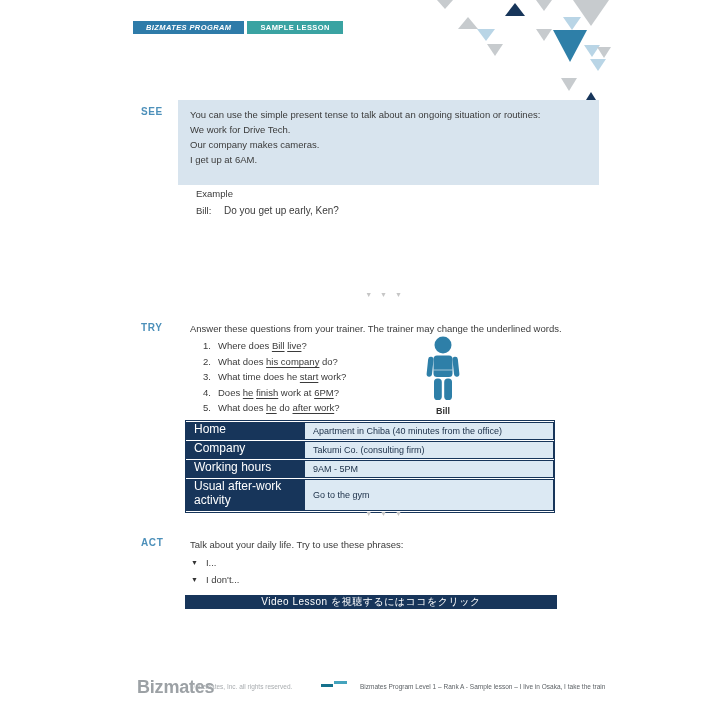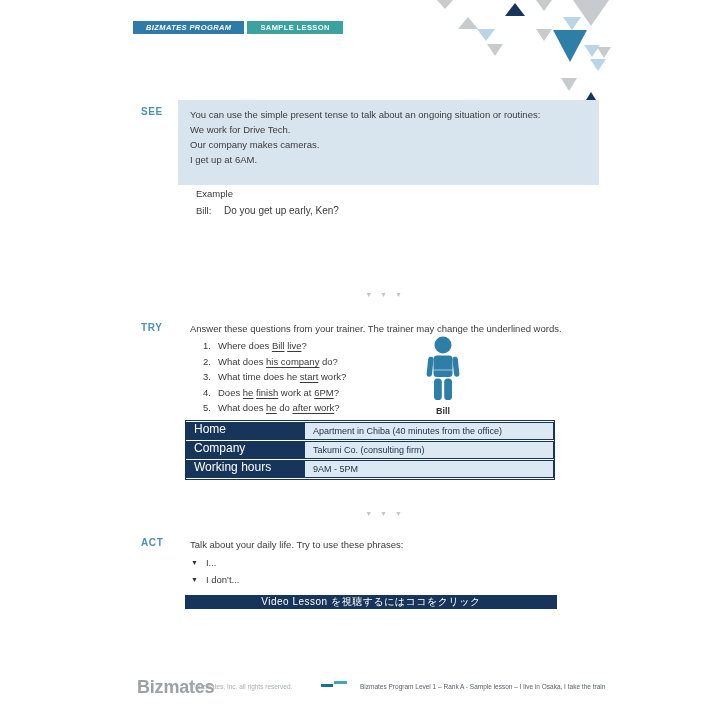--- a/index.html
+++ b/index.html
@@ -180,20 +180,24 @@
             <td>Apartment in Chiba (40 minutes from the office)</td>
           </tr>
           <tr>
             <th>Company</th>
             <td>Takumi Co. (consulting firm)</td>
           </tr>
           <tr>
             <th>Working hours</th>
             <td>9AM - 5PM</td>
           </tr>
+          <tr>
+            <th>Usual after-work activity</th>
+            <td>Go to the gym</td>
+          </tr>
         </tbody>
     </table>
   </div>
 
   <div class="divider divider2">▼ ▼ ▼</div>
 
   <div class="sec-label" style="top:537px">ACT</div>
   <div class="act-intro">Talk about your daily life. Try to use these phrases:</div>
   <div class="phrase-list">
       <div class="phrase-row">

